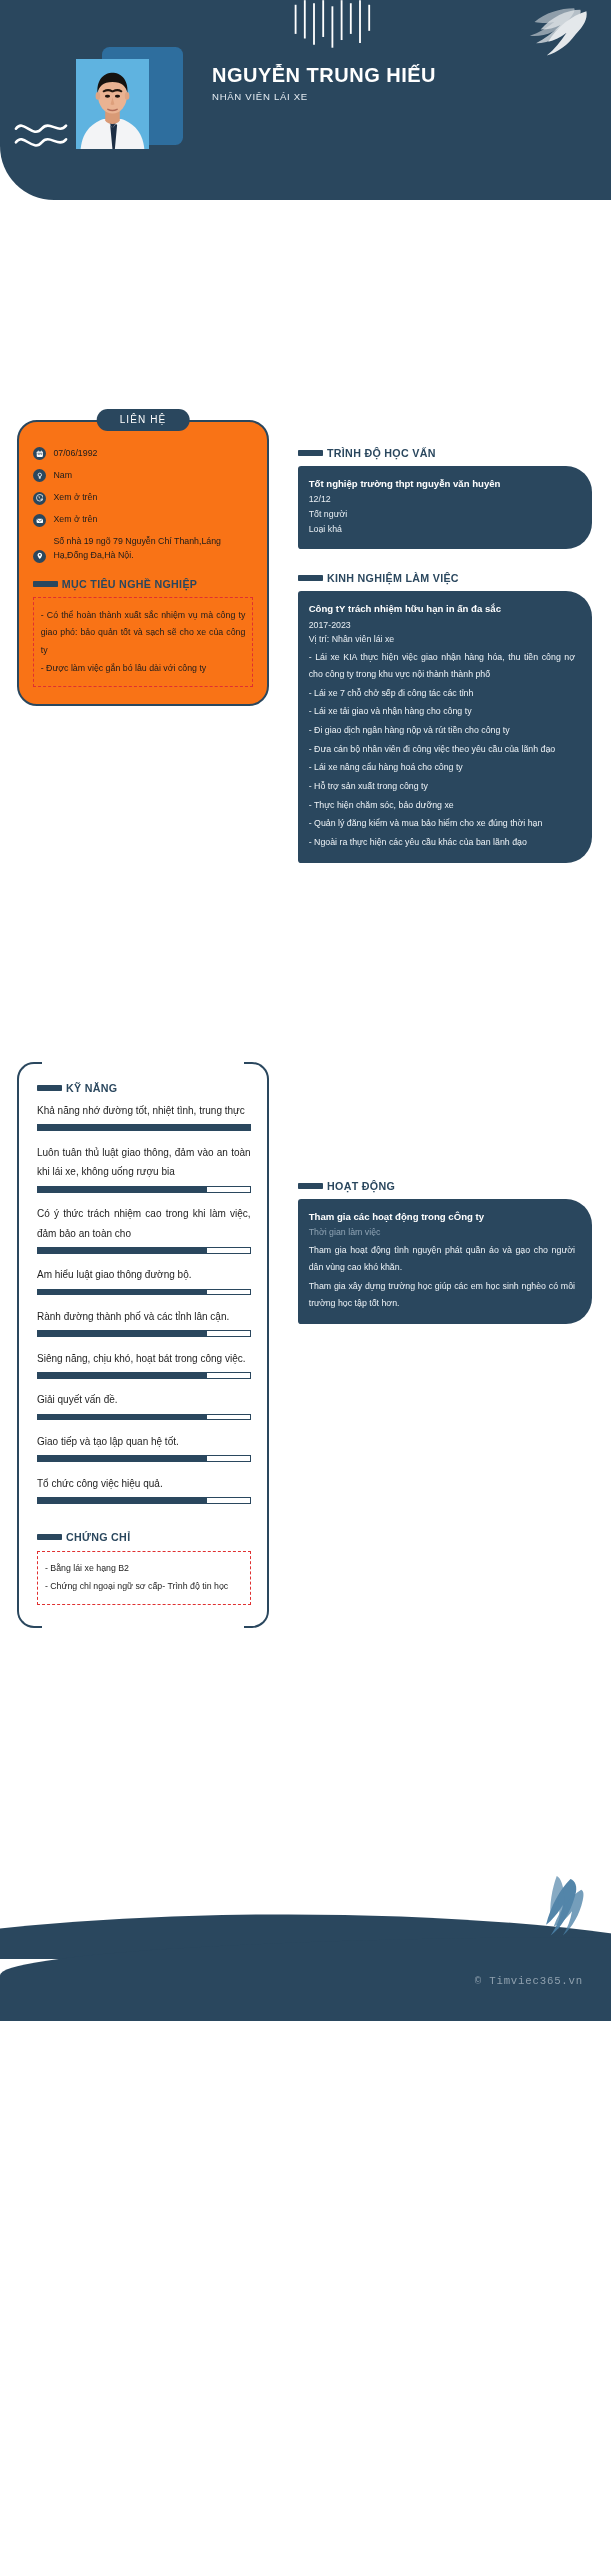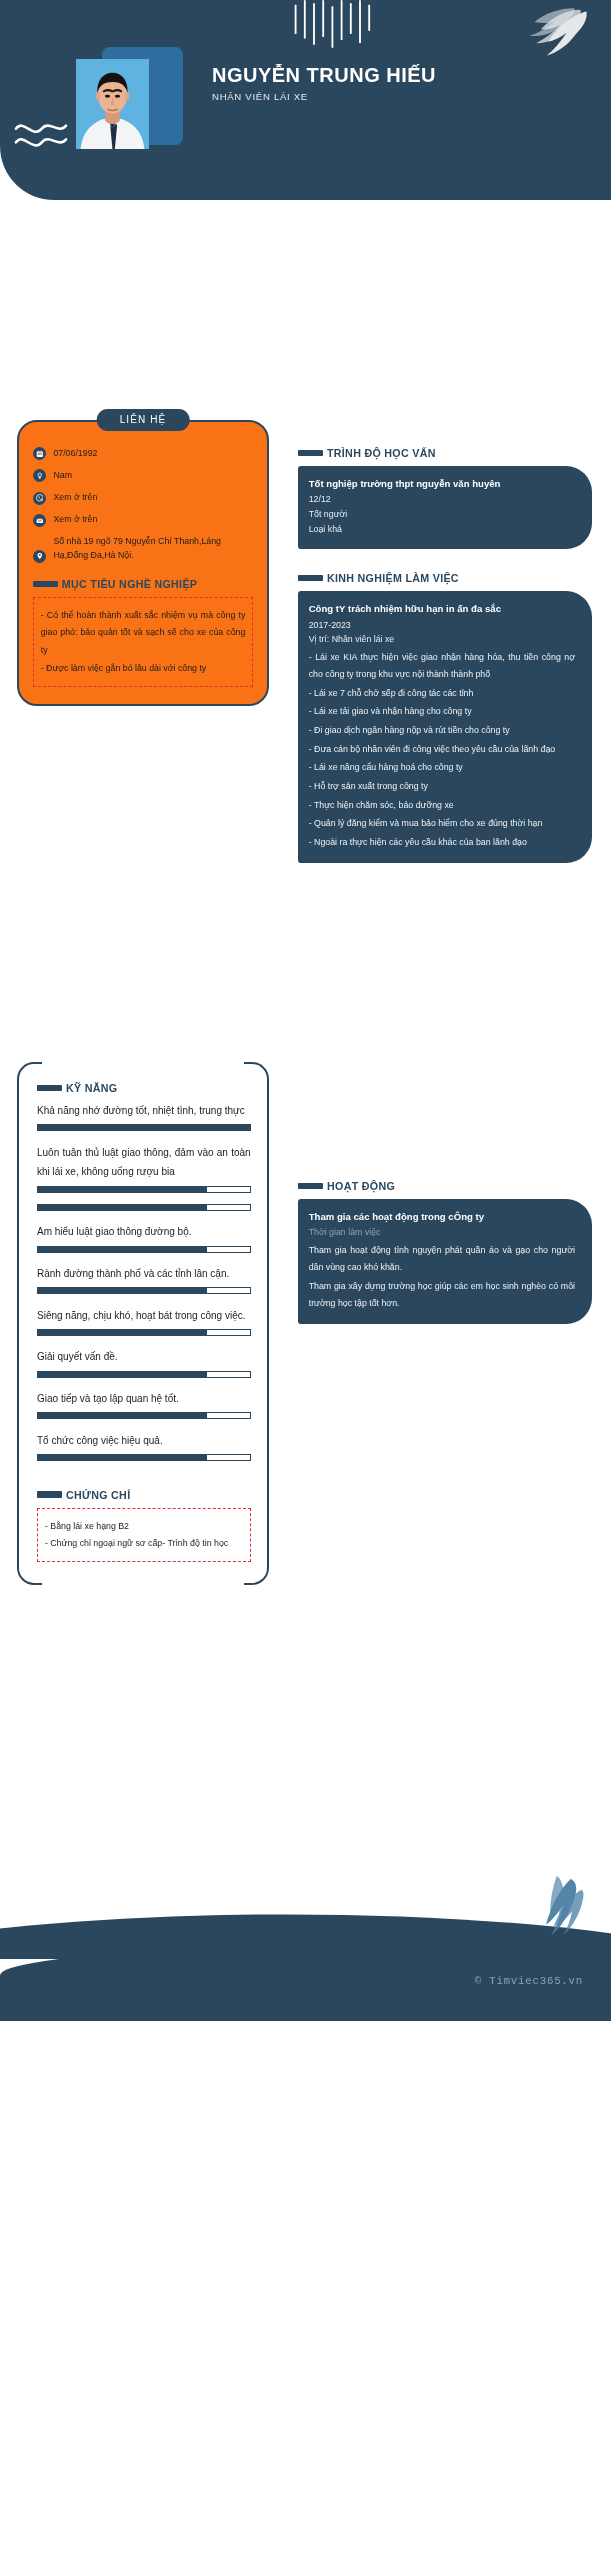--- a/index.html
+++ b/index.html
@@ -454,20 +454,21 @@
               <div class="skill-fill" style="width: 100%;"></div>
             </div>
           </div>
           <div class="skill">
             <div class="skill-name">Luôn tuân thủ luật giao thông, đảm vào an toàn khi lái xe, không uống rượu bia</div>
             <div class="skill-track">
               <div class="skill-fill" style="width: 80%;"></div>
             </div>
           </div>
           <div class="skill">
+            <div class="skill-name">Có ý thức trách nhiệm cao trong khi làm việc, đảm bảo an toàn cho</div>
             <div class="skill-track">
               <div class="skill-fill" style="width: 80%;"></div>
             </div>
           </div>
           <div class="skill">
             <div class="skill-name">Am hiểu luật giao thông đường bộ.</div>
             <div class="skill-track">
               <div class="skill-fill" style="width: 80%;"></div>
             </div>
           </div>

